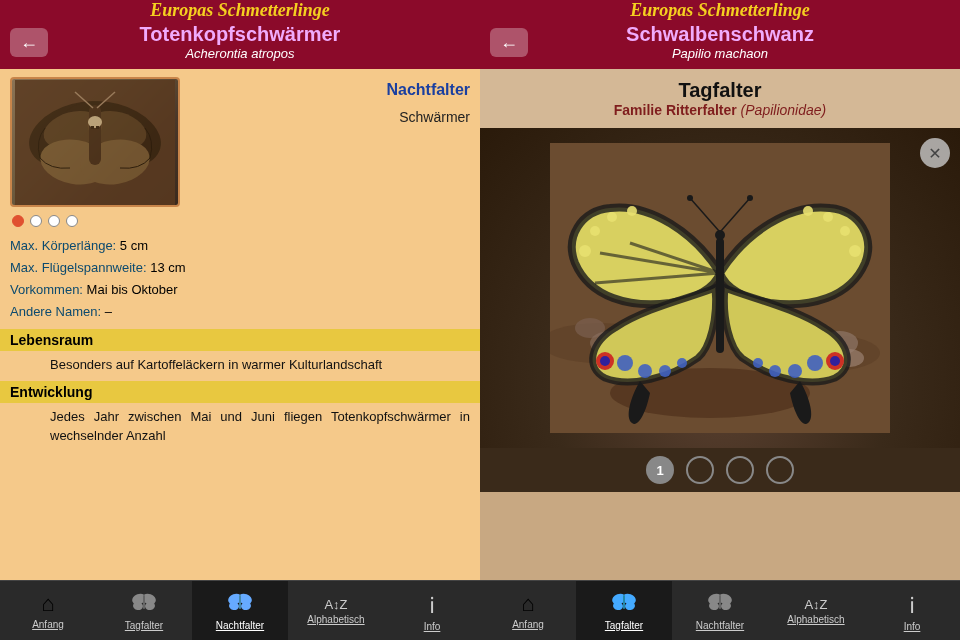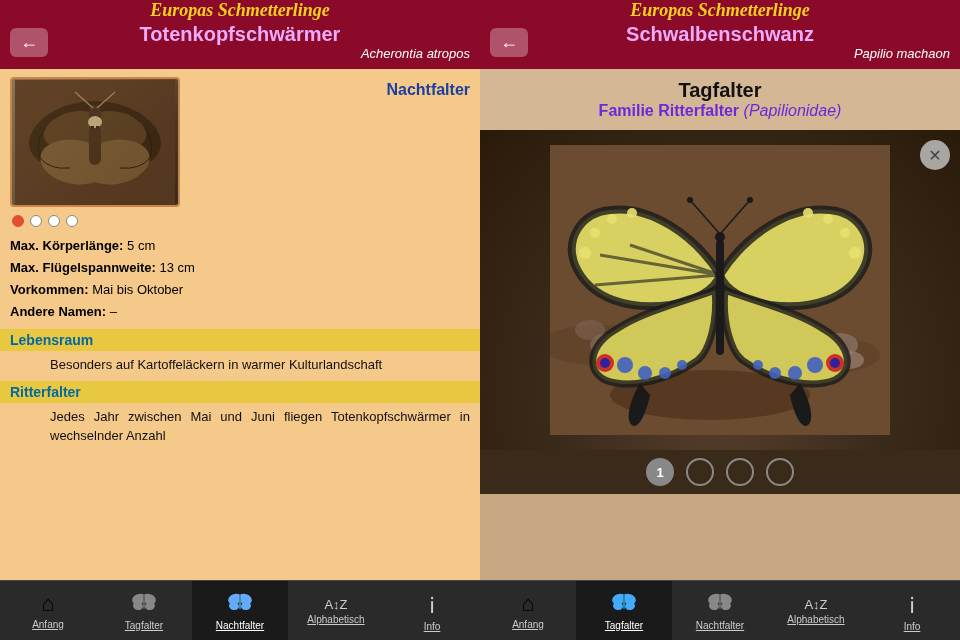--- a/index.html
+++ b/index.html
@@ -46,21 +46,20 @@
     .header-name {
       color: #f0abfc;
       font-size: 20px;
       font-weight: bold;
       margin-top: 2px;
     }
     .header-latin {
       color: white;
       font-size: 13px;
       font-style: italic;
-      text-align: right;
     }
 
     
     .back-btn {
       position: absolute;
       left: 10px;
       top: 28px;
       background: rgba(255,255,255,0.3);
       border: none;
       border-radius: 6px;
@@ -165,30 +164,30 @@
     .dot.inactive {
       background: white;
     }
 
     
     .stats {
       font-size: 13px;
       line-height: 1.7;
     }
     .stat-bold {
-      font-weight: bold;
-      color: #000000;
+      font-weight: normal;
+      color: #0c4a6e;
     }
 
     
     .section-header {
       background: #e8c840;
       padding: 3px 4px;
       font-weight: bold;
-      color: #0369a1;
+      color: #000000;
       font-size: 14px;
       margin: 6px -10px 4px -10px;
       padding-left: 10px;
     }
 
     .section-text {
       font-size: 13px;
       line-height: 1.5;
       text-align: justify;
       color: #111;
@@ -241,23 +240,23 @@
       background: #d4b896;
       text-align: center;
       padding: 10px 14px;
     }
     .tagfalter-type {
       font-size: 20px;
       font-weight: bold;
       color: #111;
     }
     .tagfalter-family {
-      font-size: 16px;
-      font-weight: bold;
-      color: #6d28d9;
+      font-size: 14px;
+      font-weight: bold;
+      color: #7f1d1d;
     }
     .tagfalter-family-italic {
       font-style: italic;
       font-weight: normal;
     }
 
     
     .big-img-area {
       position: relative;
       height: 320px;
@@ -364,20 +363,21 @@
 
             <path d="M30,48 Q20,60 25,78 Q35,90 55,88" fill="none" stroke="#2a1a08" stroke-width="1"></path>
             <path d="M130,48 Q140,60 135,78 Q125,90 105,88" fill="none" stroke="#2a1a08" stroke-width="1"></path>
           </svg>
         </div>
       </div>
 
       <div class="info-right">
         <div class="nachtfalter-label">Nachtfalter</div>
         <div class="familie-section">
+          <div class="familie-name">Schwärmer</div>
         </div>
       </div>
     </div>
 
     <div class="dots-row">
       <div class="dot active"></div>
       <div class="dot inactive"></div>
       <div class="dot inactive"></div>
       <div class="dot inactive"></div>
     </div>
@@ -397,21 +397,21 @@
       </div>
       <div>
         <span class="stat-bold">Andere Namen:</span>
         <span> –</span>
       </div>
     </div>
 
     <div class="section-header">Lebensraum</div>
     <div class="section-text">Besonders auf Kartoffeläckern in warmer Kulturlandschaft</div>
 
-    <div class="section-header">Ritterfalter</div>
+    <div class="section-header">Entwicklung</div>
     <div class="section-text">Jedes Jahr zwischen Mai und Juni fliegen Totenkopfschwärmer in wechselnder Anzahl</div>
   </div>
 
   <div class="tab-bar">
     <div class="tab-item">
       <span class="tab-icon">⌂</span>
       <span class="tab-label">Anfang</span>
     </div>
     <div class="tab-item">
       <span class="tab-icon">

